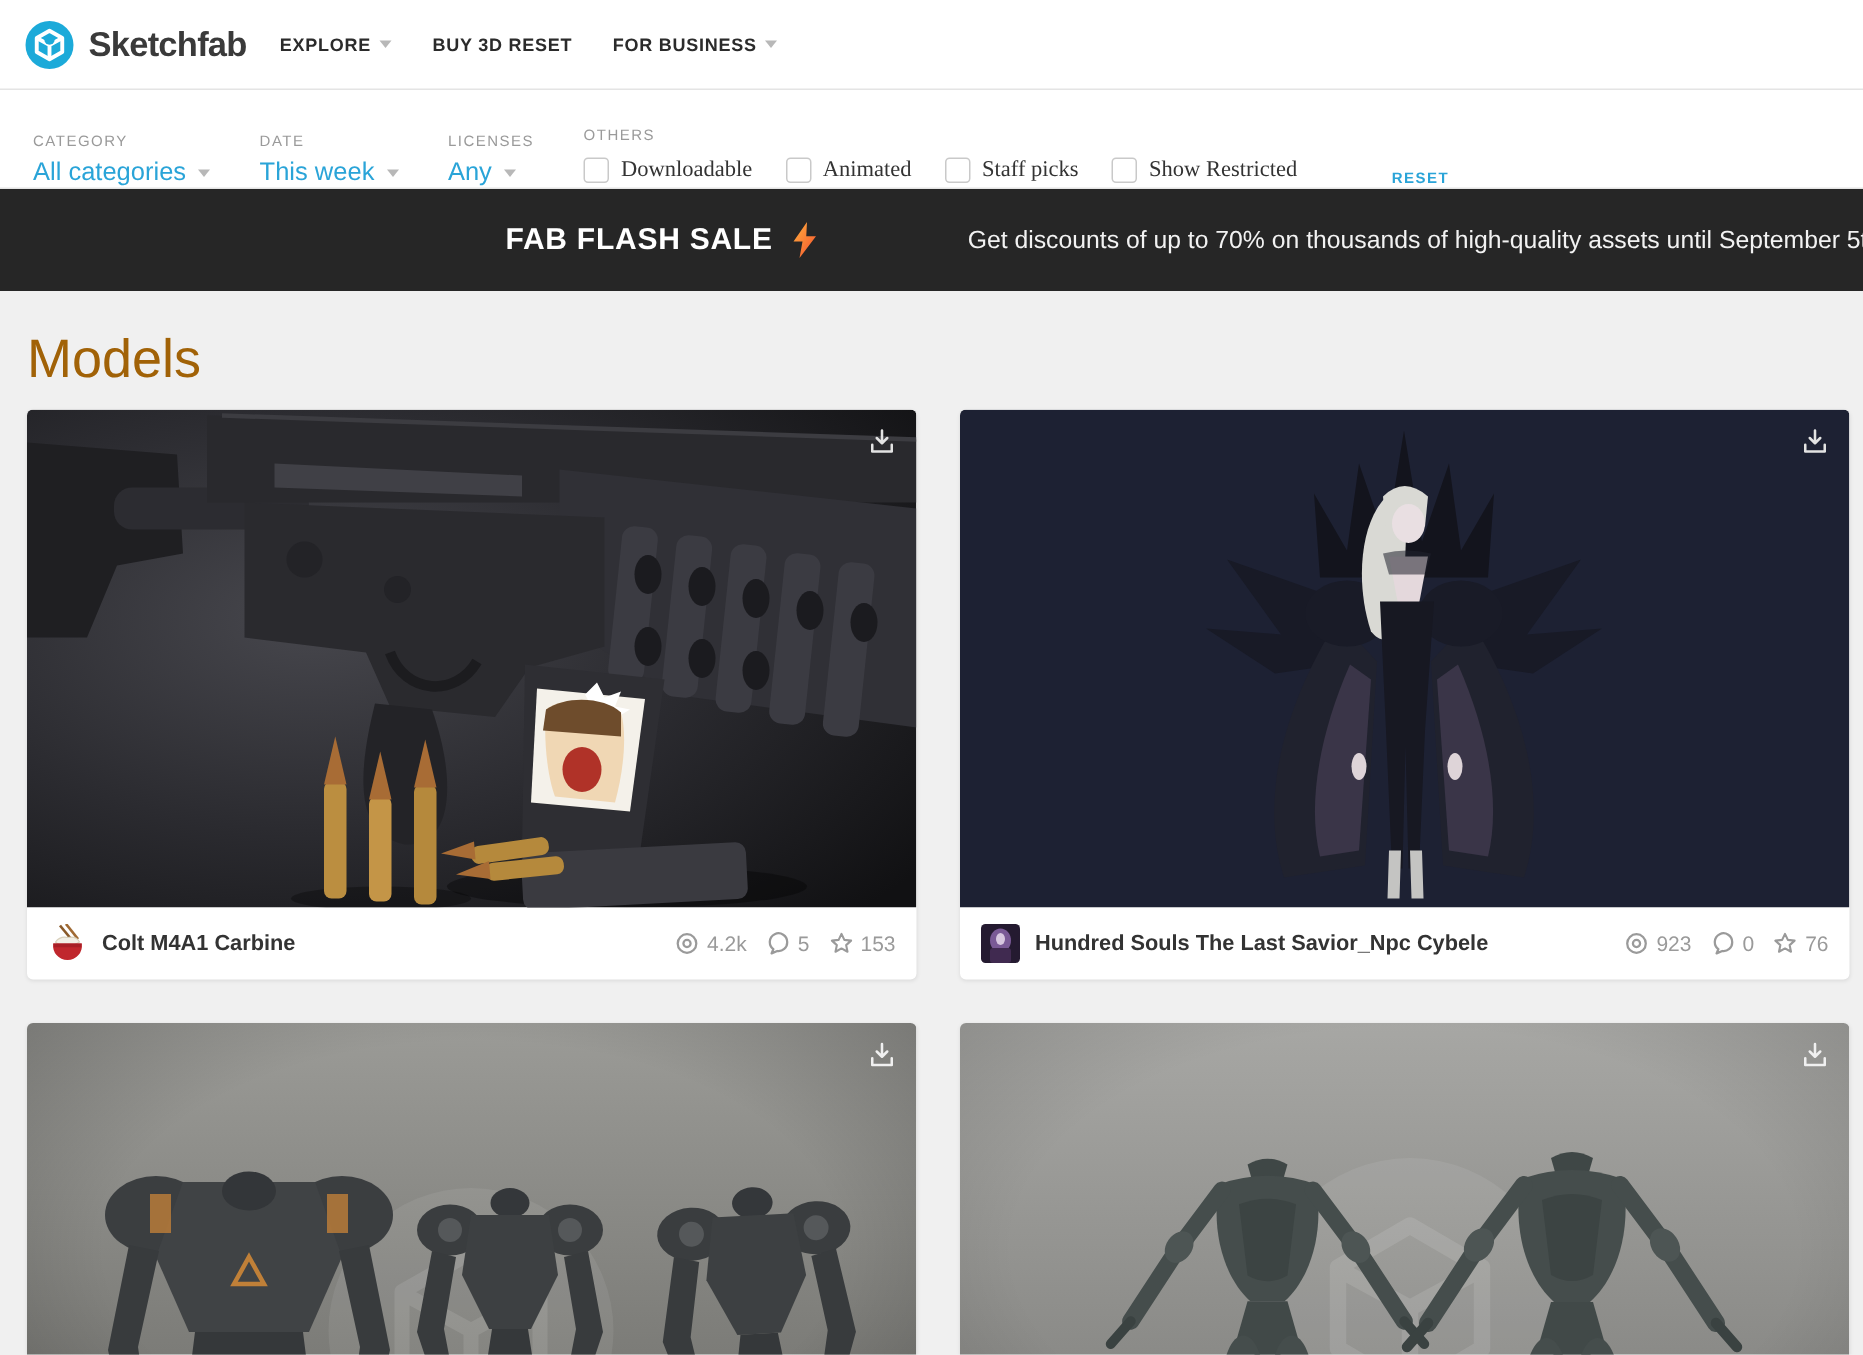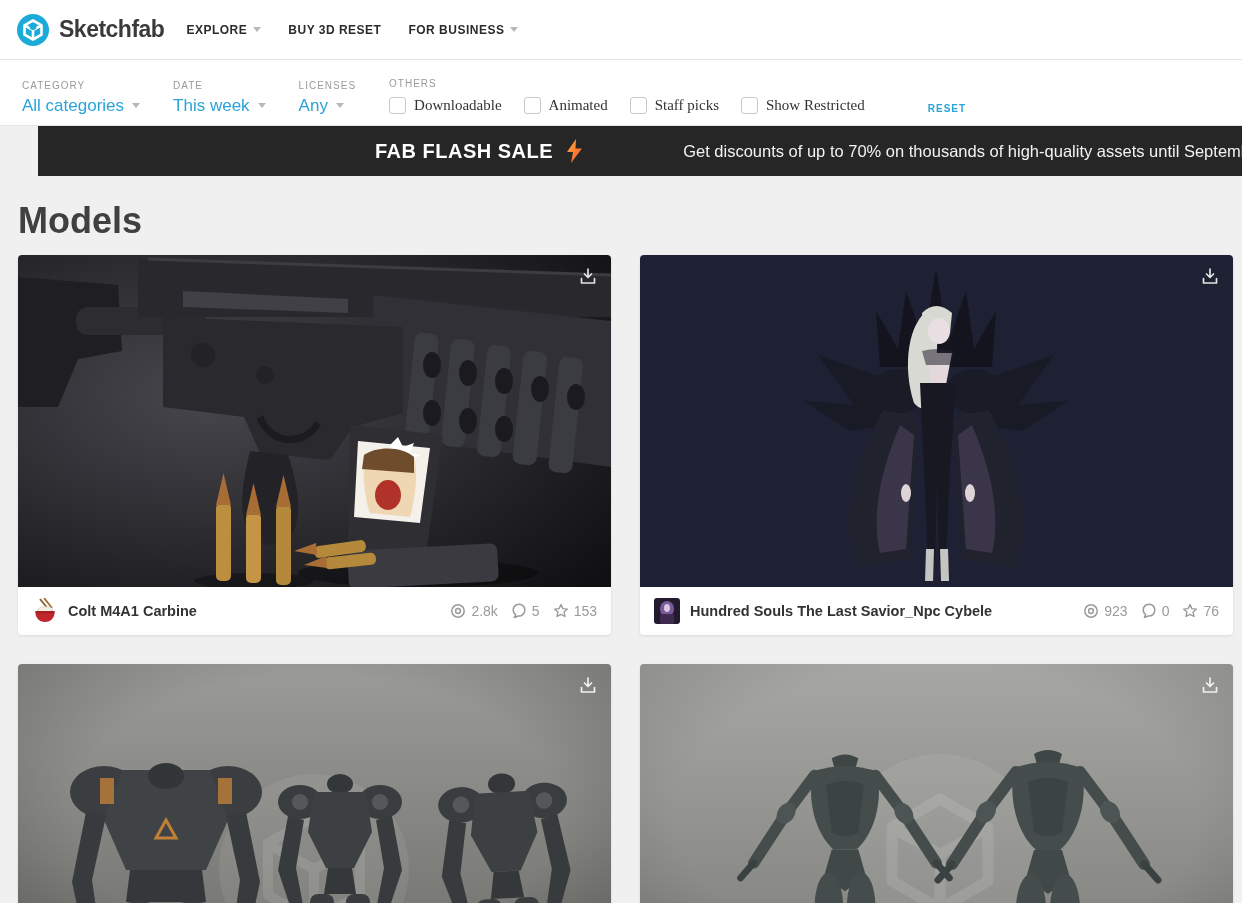--- a/index.html
+++ b/index.html
@@ -17,41 +17,41 @@
   .caret { width:0; height:0; border-left:4.5px solid transparent; border-right:4.5px solid transparent;
            border-top:5px solid #b8b8b8; display:inline-block; }
   .search-box { display:flex; align-items:center; gap:9px; border:1px solid #ccc; border-radius:4px;
                 height:38px; width:830px; margin-left:12px; padding:0 12px; background:#fff; }
   .search-box input { border:none; outline:none; font-size:15px; color:#333; flex:1;
                       font-family:"Liberation Sans", sans-serif; }
   .search-box input::placeholder { color:#9b9b9b; }
 
   
   .filterbar { height:66px; background:#fff; border-bottom:1px solid #e4e4e4;
-               display:flex; align-items:center; padding:10px 0 0 22px; }
+               display:flex; align-items:flex-end; padding:10px 0 0 22px; }
   .fgroup { margin-right:33px; }
   .flabel { font-size:10px; color:#9a9a9a; letter-spacing:1px; margin-bottom:5px; }
   .fvalue { display:flex; align-items:center; gap:8px; font-size:17px; color:#2aa4d8; cursor:pointer; }
   .checkrow { display:flex; align-items:center; gap:22px; height:24px; }
   .checkitem { display:flex; align-items:center; gap:8px; cursor:pointer;font-family:Liberation Serif, serif; }
   .checkbox { width:17px; height:17px; border:1px solid #c9c9c9; border-radius:3px; background:#fff; }
   .checklabel { font-size:15px; color:#333; }
   .reset { font-size:10px; font-weight:bold; color:#2aa4d8; letter-spacing:1px;
            margin-left:30px; margin-top:22px; cursor:pointer; }
 
   
-  .banner { height:50px; background:#262626; display:flex; align-items:center;
-            padding-left:337px; white-space:nowrap;margin-left:38px; }
+  .banner { height:68px; background:#262626; display:flex; align-items:center;
+            padding-left:337px; white-space:nowrap; }
   .banner-title { font-size:20px; font-weight:bold; color:#fff; letter-spacing:.5px; }
   .bolt { margin-left:13px; display:flex; }
   .banner-msg { margin-left:100px; font-size:16.5px; color:#f2f2f2; }
 
   
   .main { padding:24px 0 0 18px; }
-  .page-title { font-size:36px; font-weight:700; color:#404040; margin-bottom:13px; }
+  .page-title { font-size:36px; font-weight:400; color:#a16207; margin-bottom:13px; }
   .grid { display:grid; grid-template-columns:593px 593px; gap:29px; width:1215px; }
   .card { background:#fff; border-radius:4px; overflow:hidden; box-shadow:0 1px 3px rgba(0,0,0,.09); }
   .thumb { position:relative; height:332px; display:block; cursor:pointer; }
   .thumb svg.art { display:block; width:100%; height:100%; }
   .dl-btn { position:absolute; top:8px; right:10px; width:26px; height:26px;
             display:flex; align-items:center; justify-content:center; cursor:pointer; }
   .cardfoot { height:48px; display:flex; align-items:center; padding:0 14px; gap:10px; }
   .avatar { width:26px; height:26px; flex:0 0 auto; }
   .model-name { font-size:14.5px; font-weight:bold; color:#333; }
   .stats { margin-left:auto; display:flex; align-items:center; gap:13px; color:#9a9a9a; font-size:14px; }
@@ -242,21 +242,21 @@
             <path d="M3.5,13 L22.5,13 L22,15.5 L4,15.5 Z" fill="#a81f26"></path>
           </svg>
         </span>
         <span class="model-name">Colt M4A1 Carbine</span>
         <span class="stats">
           <span class="stat">
             <svg width="16" height="16" viewBox="0 0 16 16">
               <circle cx="8" cy="8" r="6.2" fill="none" stroke="#9a9a9a" stroke-width="1.5"></circle>
               <circle cx="8" cy="8" r="2.4" fill="none" stroke="#9a9a9a" stroke-width="1.5"></circle>
             </svg>
-            <span>2.8k</span>
+            <span>4.2k</span>
           </span>
           <span class="stat">
             <svg width="16" height="16" viewBox="0 0 16 16">
               <path d="M13.8,7.2 A5.8,5.8 0 1 0 4.6,11.7 L3.4,14.6 L7.2,13 A5.8,5.8 0 0 0 13.8,7.2 Z" fill="none" stroke="#9a9a9a" stroke-width="1.5" stroke-linejoin="round"></path>
             </svg>
             <span>5</span>
           </span>
           <span class="stat">
             <svg width="16" height="16" viewBox="0 0 16 16">
               <path d="M8,1.6 L9.9,5.6 L14.4,6.1 L11.1,9.1 L12,13.5 L8,11.3 L4,13.5 L4.9,9.1 L1.6,6.1 L6.1,5.6 Z" fill="none" stroke="#9a9a9a" stroke-width="1.4" stroke-linejoin="round"></path>

